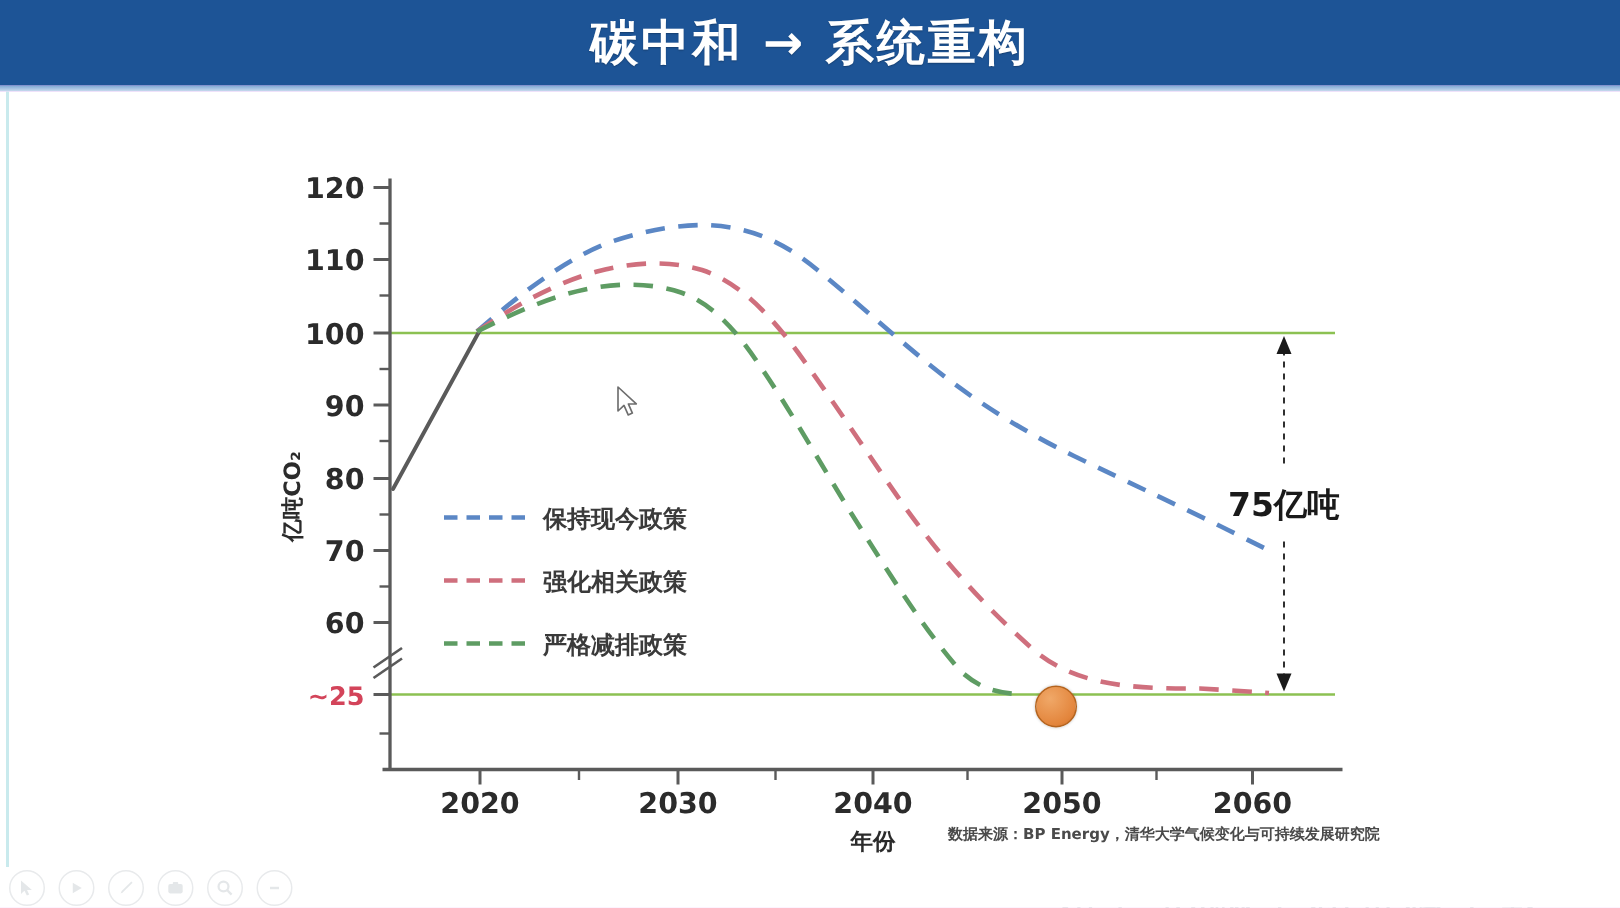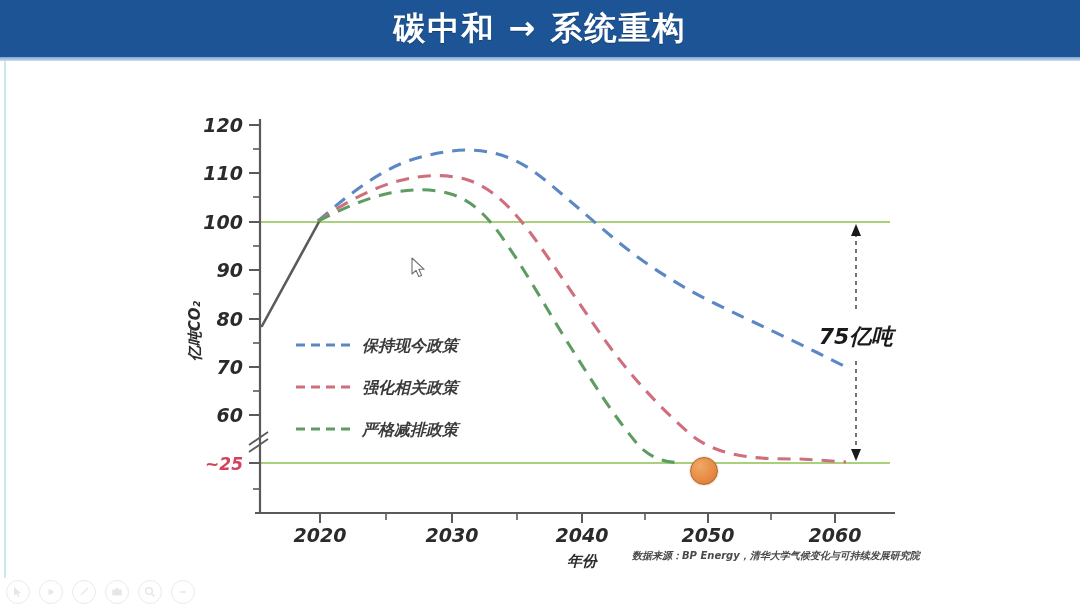--- a/index.html
+++ b/index.html
@@ -24,21 +24,20 @@
   }
   .banner-underline{
     position:absolute;left:0;top:57px;width:1080px;height:4px;
     background:linear-gradient(to bottom,#7ea7d4,#cdddef);
   }
 
   
   .slide{
     position:absolute;left:0;top:61px;width:1080px;height:544px;
     background:#ffffff;
-    font-style:italic;
   }
   .left-edge{
     position:absolute;left:4px;top:0;width:2px;height:520px;
     background:#bfe6ea;opacity:.85;
   }
 
   
   .chart{position:absolute;left:0;top:0;width:1080px;height:544px;}
   .chart svg{display:block;}
 

